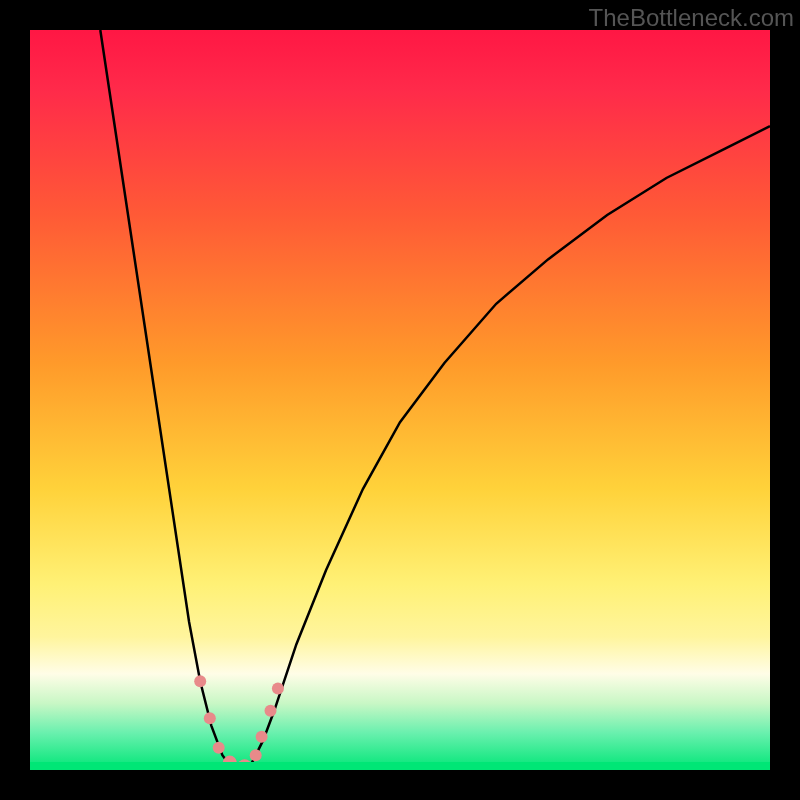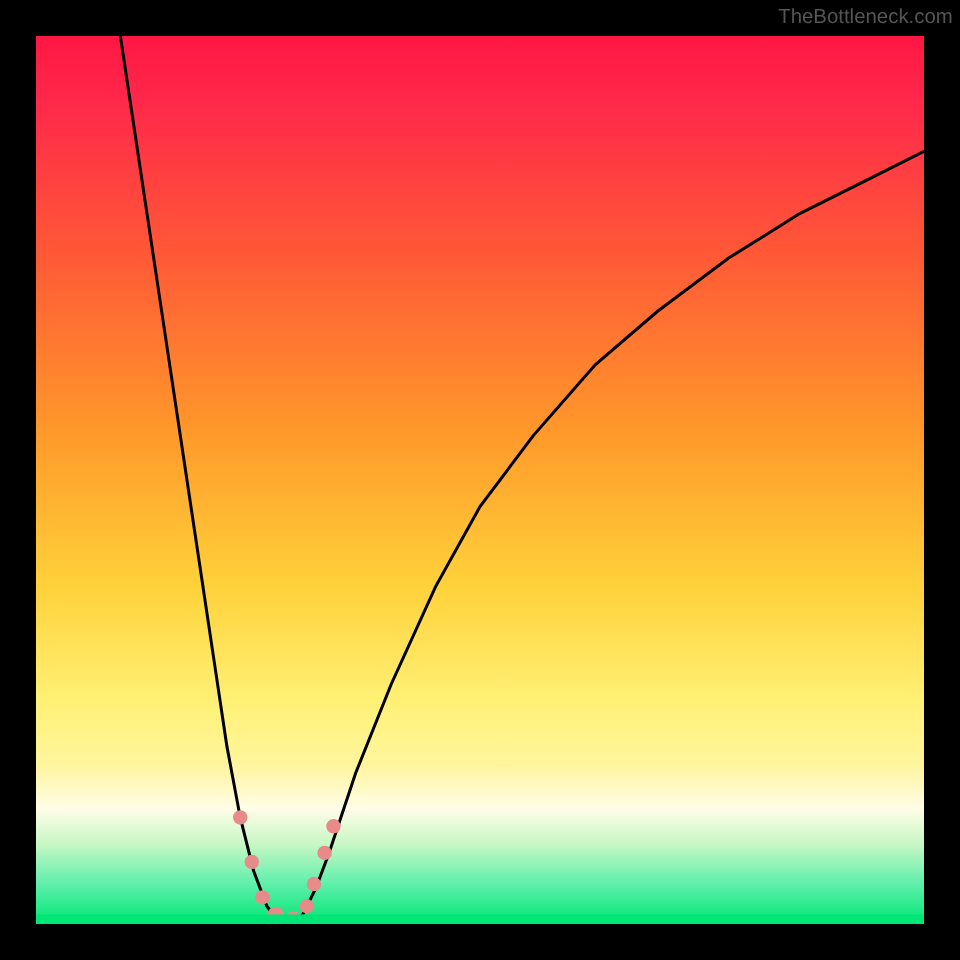--- a/index.html
+++ b/index.html
@@ -9,21 +9,21 @@
       background: #000;
       position: relative;
       font-family: Arial, sans-serif;
       overflow: hidden;
     }
     .watermark {
       position: absolute;
       top: 4px;
       right: 6px;
       color: #555;
-      font-size: 17px;
+      font-size: 24px;
       z-index: 10;
     }
     .plot-area {
       position: absolute;
       left: 30px;
       top: 30px;
       width: 740px;
       height: 740px;
       overflow: hidden;
     }

